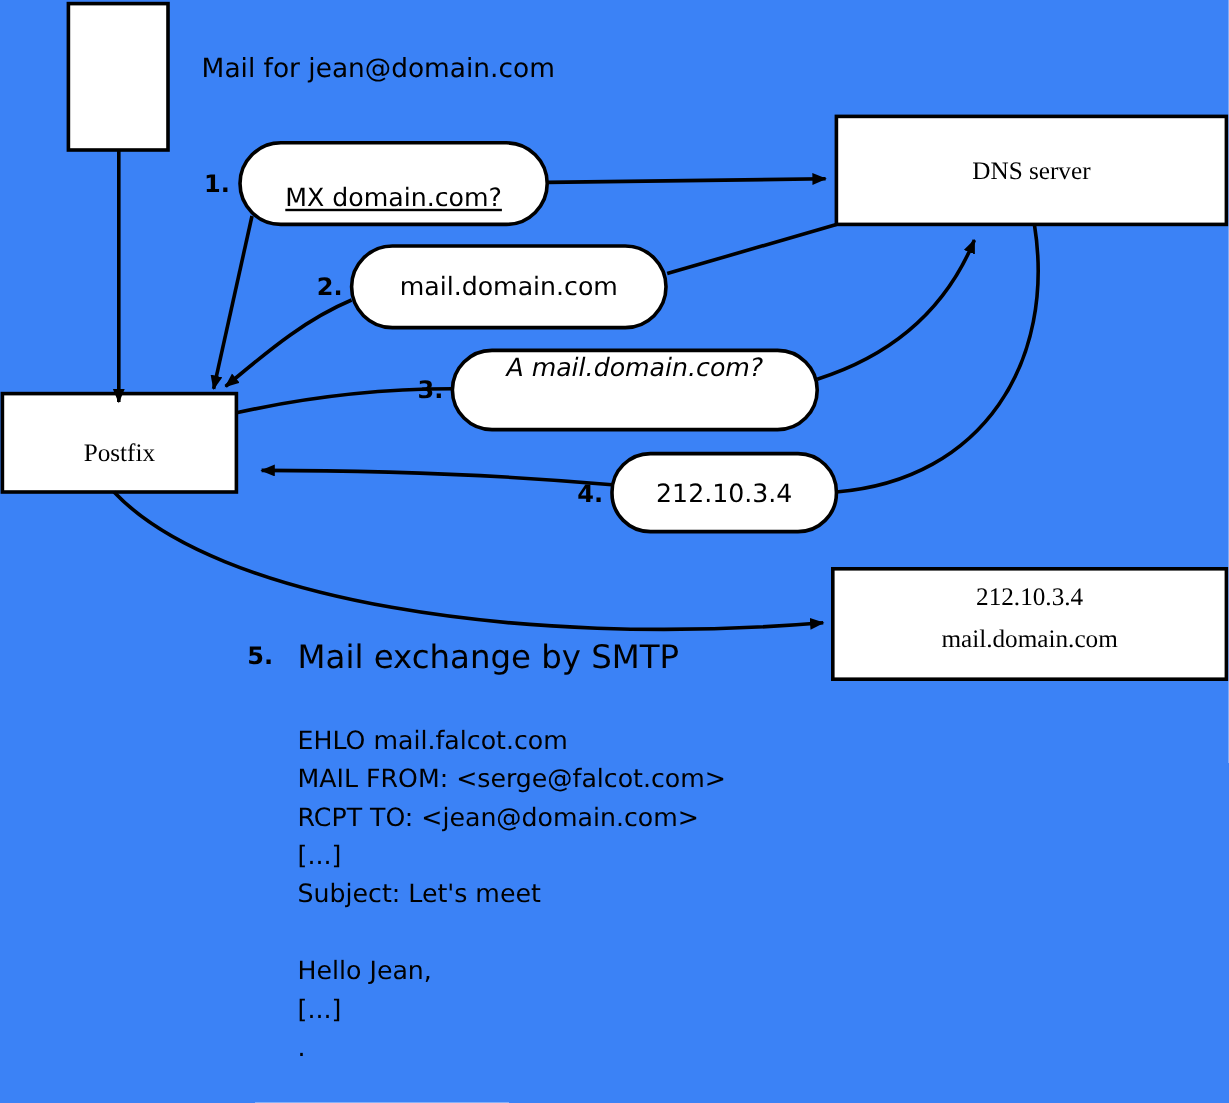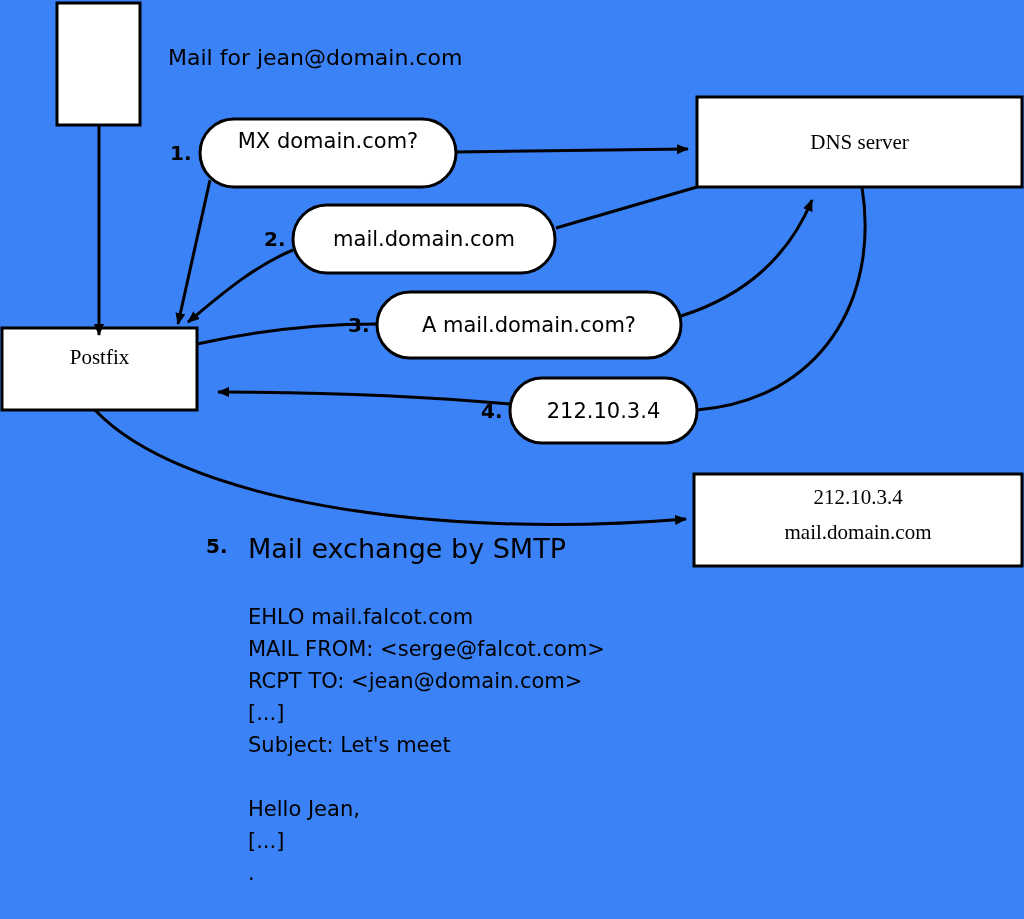--- a/index.html
+++ b/index.html
@@ -103,34 +103,34 @@
     <path d="M681,316 C744,296 788,258 812,200" fill="none" stroke="#000000" stroke-width="3" marker-end="url(#arrow)"></path>
 
     <path d="M862,187 C880,300 820,400 697,410" fill="none" stroke="#000000" stroke-width="3"></path>
     <path d="M510,404 C420,396 310,392 218,392" fill="none" stroke="#000000" stroke-width="3" marker-end="url(#arrow)"></path>
 
     <path d="M95,410 C180,500 430,540 686,519" fill="none" stroke="#000000" stroke-width="3" marker-end="url(#arrow)"></path>
   </svg>
 
   <div class="txt" style="left:168px; top:45px; font-size:22px;">Mail for jean@domain.com</div>
 
-  <div class="box-label" style="left:2px; top:316px; width:195px; height:82px;">Postfix</div>
+  <div class="box-label" style="left:2px; top:336px; width:195px; height:82px;">Postfix</div>
   <div class="box-label" style="left:697px; top:97px; width:325px; height:90px;">DNS server</div>
 
   <div class="box-label" style="left:694px; top:481px; width:328px; height:32px;">212.10.3.4</div>
   <div class="box-label" style="left:694px; top:516px; width:328px; height:32px;">mail.domain.com</div>
 
   <div class="step-num" style="left:170px; top:141px;">1.</div>
-  <div class="bubble-label" style="left:200px; top:107px; width:256px; height:68px;">MX domain.com?</div>
+  <div class="bubble-label" style="left:200px; top:131px; width:256px; height:68px;text-decoration:underline;">MX domain.com?</div>
 
   <div class="step-num" style="left:264px; top:227px;">2.</div>
   <div class="bubble-label" style="left:293px; top:205px; width:262px; height:68px;">mail.domain.com</div>
 
   <div class="step-num" style="left:348px; top:313px;">3.</div>
-  <div class="bubble-label" style="left:377px; top:300px; width:304px; height:49px;">A mail.domain.com?</div>
+  <div class="bubble-label" style="left:377px; top:281px; width:304px; height:49px;font-style:italic;">A mail.domain.com?</div>
 
   <div class="step-num" style="left:481px; top:399px;">4.</div>
   <div class="bubble-label" style="left:510px; top:378px; width:187px; height:65px;">212.10.3.4</div>
 
   <div class="step-num" style="left:206px; top:534px;">5.</div>
   <div class="caption" style="left:248px; top:533px;">Mail exchange by SMTP</div>
 
   <div class="mono-block" style="left:248px; top:601px;"><div>EHLO mail.falcot.com</div><div>MAIL FROM: &lt;serge@falcot.com&gt;</div><div>RCPT TO: &lt;jean@domain.com&gt;</div><div>[...]</div><div>Subject: Let's meet</div><div>&nbsp;</div><div>Hello Jean,</div><div>[...]</div><div>.</div></div>
 
 </div>

